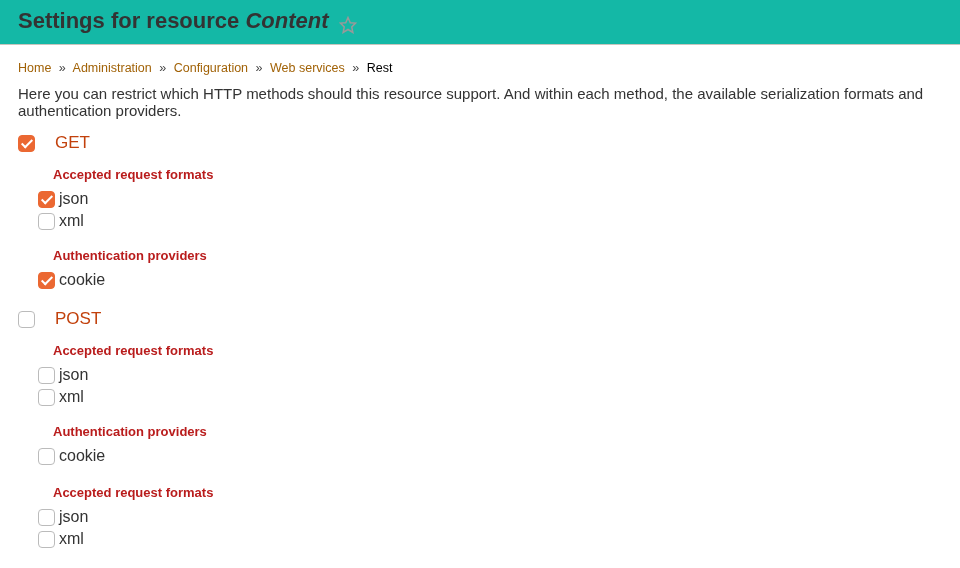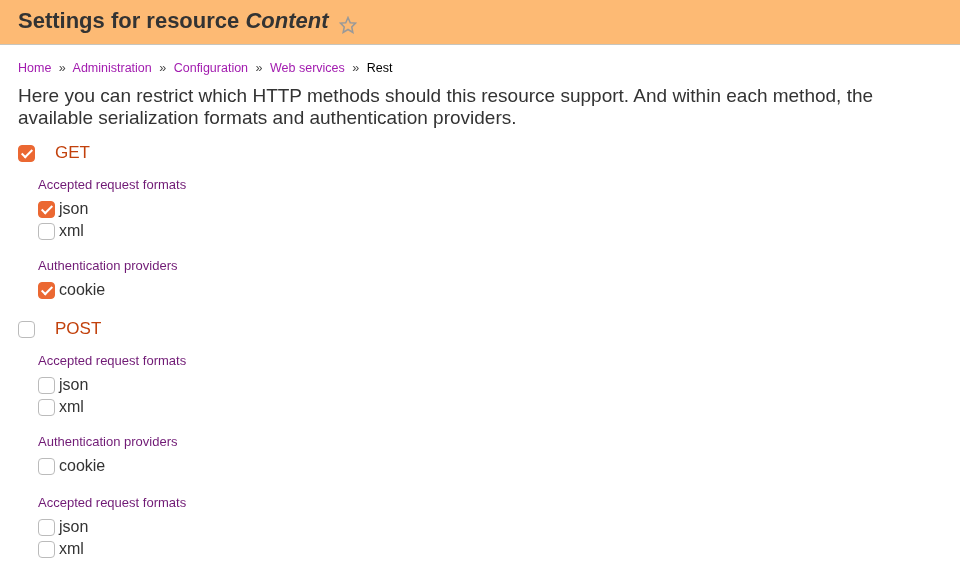--- a/index.html
+++ b/index.html
@@ -3,21 +3,21 @@
   <meta charset="utf-8">
   <style>
     * { box-sizing: border-box; margin: 0; padding: 0; }
     body {
       font-family: "Lucida Grande", "Lucida Sans Unicode", Verdana, sans-serif;
       font-size: 13px;
       color: #333;
       background: #fff;
     }
     .header-bar {
-      background: #fdba74;
+      background: #14b8a6;
       border-bottom: 1px solid #c7c5bd;
       padding: 8px 18px 10px 18px;
     }
     .page-title {
       font-size: 22px;
       font-weight: bold;
       color: #333;
       display: inline;
     }
     .page-title em { font-style: italic; }
@@ -29,51 +29,52 @@
     }
     .star-icon svg { width: 18px; height: 18px; display: block; }
     .content {
       padding: 16px 18px;
     }
     .breadcrumb {
       font-size: 12.5px;
       margin-bottom: 10px;
     }
     .breadcrumb a {
-      color: #a21caf;
+      color: #a16207;
       text-decoration: none;
       text-align: center;
     }
     .breadcrumb .sep { color: #444; margin: 0 4px; }
     .breadcrumb .current { color: #000000; }
     .description {
-      font-size: 19px;
+      font-size: 15px;
       color: #333;
       margin-bottom: 14px;
     }
     .method-row {
       display: flex;
       align-items: center;
     }
     .method-row label {
       font-size: 17px;
       color: #c2410c;
       margin-left: 20px;
     }
     .method-body {
       padding-left: 20px;
       margin-top: 14px;
       margin-bottom: 20px;
     }
     .section-title {
-      font-weight: normal;
+      font-weight: bold;
       font-size: 13px;
-      color: #701a75;
+      color: #b91c1c;
       margin-top: 18px;
       margin-bottom: 8px;
+      margin-left: 15px;
     }
     .section-title:first-child { margin-top: 0; }
     .option-row {
       display: flex;
       align-items: center;
       margin-bottom: 4px;
     }
     .option-row label {
       font-size: 16px;
       color: #333;

